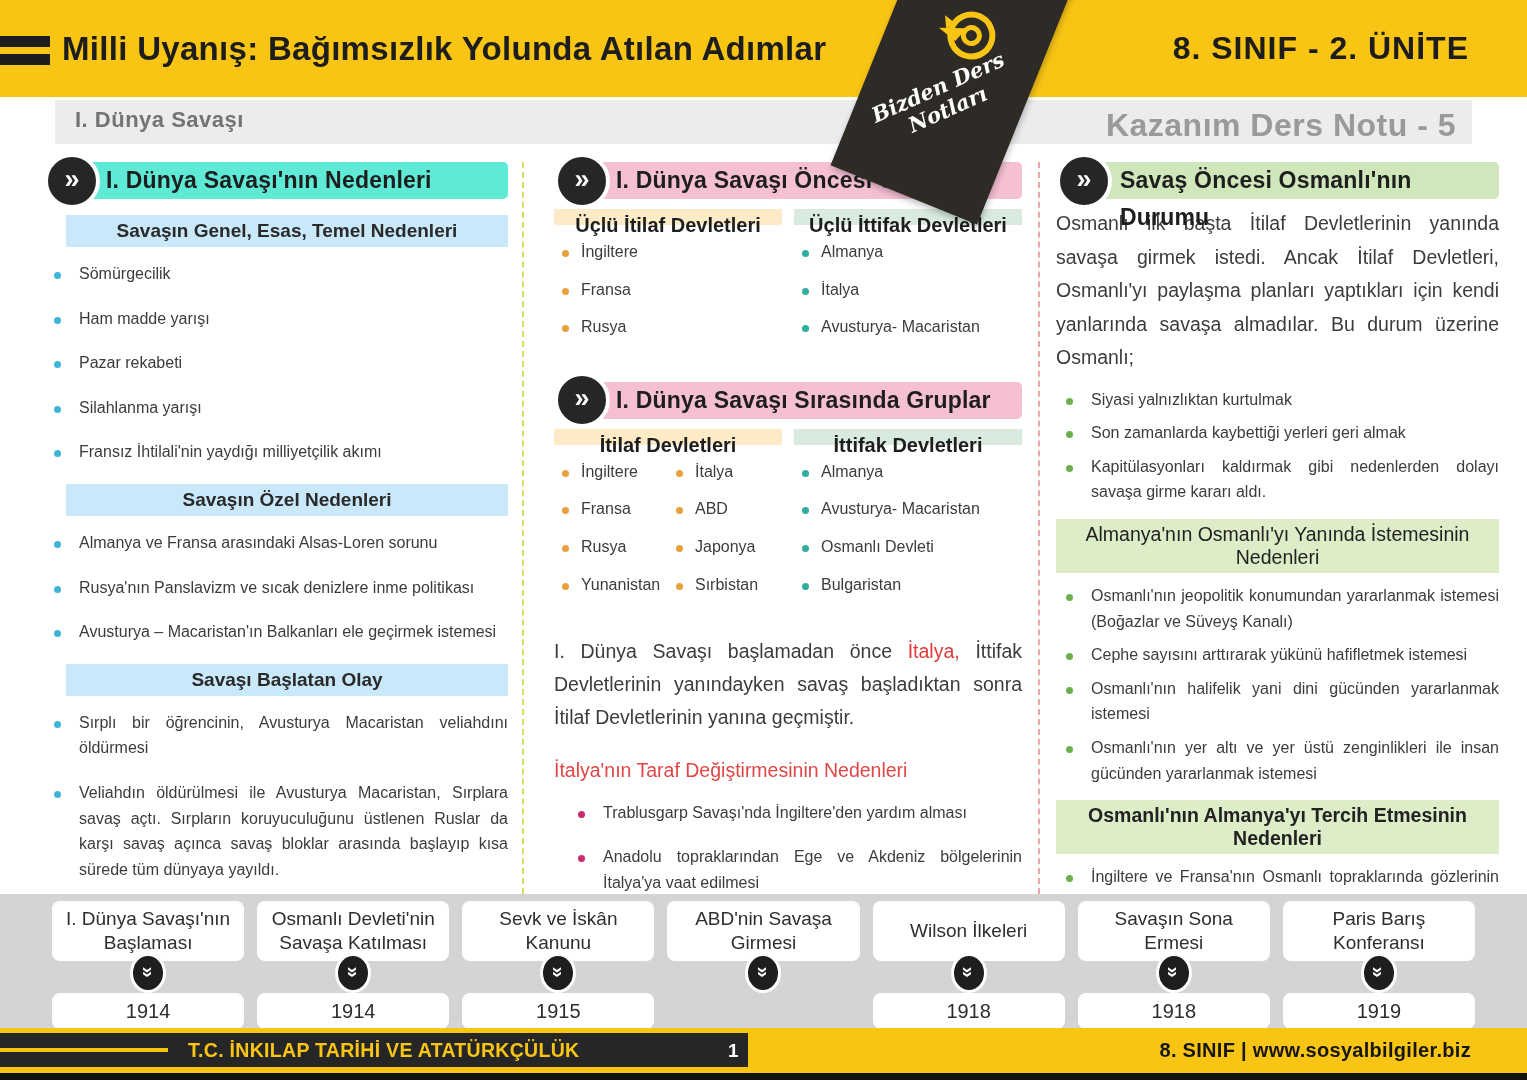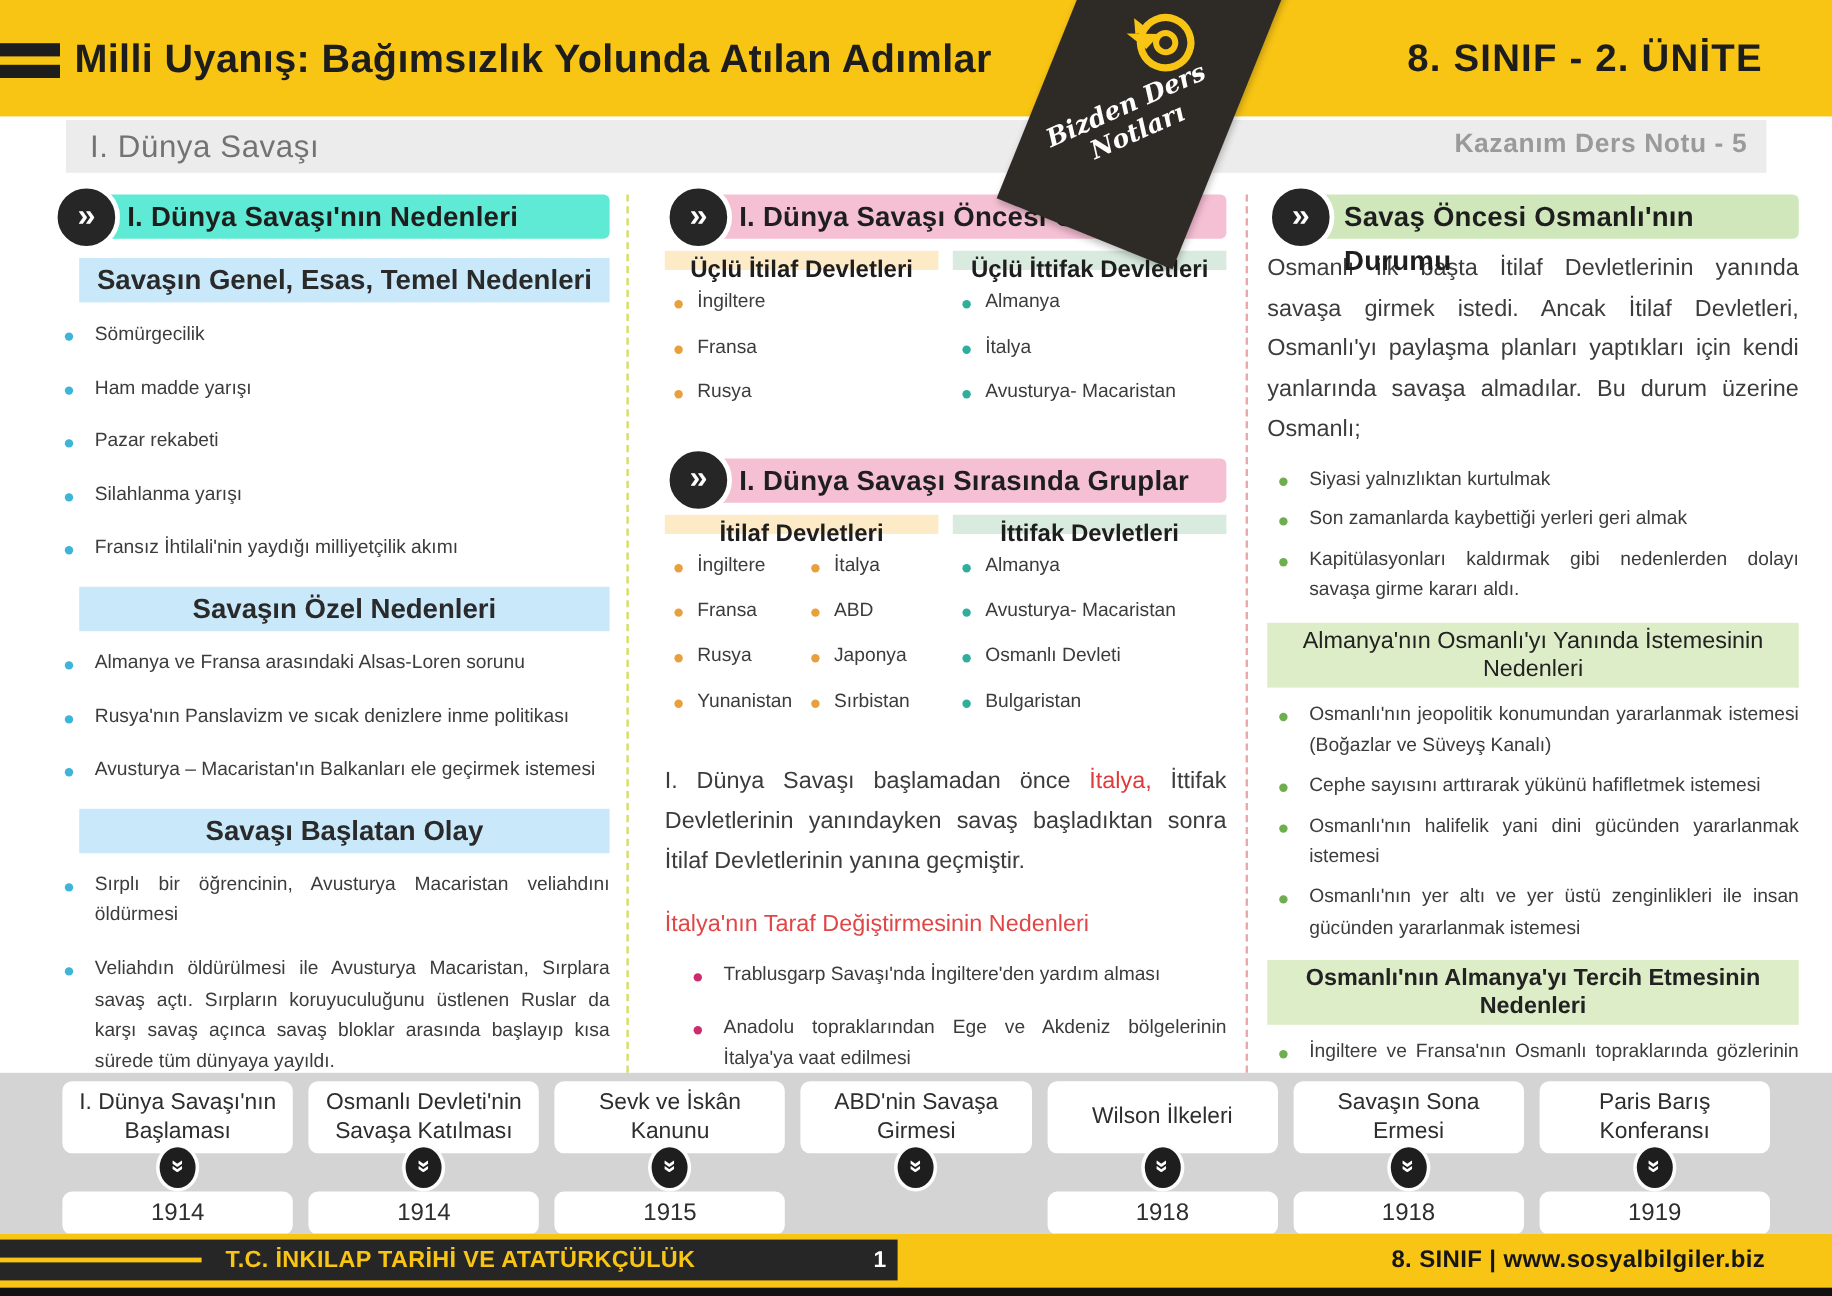--- a/index.html
+++ b/index.html
@@ -7,22 +7,22 @@
         font-family:"Liberation Sans", sans-serif;color:#3c3c3c;}
 
   
   .topbar{position:absolute;left:0;top:0;width:100%;height:97px;background:#f9c514;}
   .eq-icon{position:absolute;left:0;top:36px;}
   .eq-icon .bar{width:50px;height:11px;background:#1d1d1d;margin-bottom:7px;}
   .main-title{position:absolute;left:62px;top:30px;font-size:33px;font-weight:bold;color:#1d1d1d;letter-spacing:.3px;}
   .unit-title{position:absolute;right:58px;top:30px;font-size:32px;font-weight:bold;color:#1d1d1d;letter-spacing:1px;}
 
   .subbar{position:absolute;left:55px;right:55px;top:100px;height:44px;background:#ececec;}
-  .subbar-left{position:absolute;left:20px;top:7px;font-size:26px;font-weight:normal;color:#737373;letter-spacing:.5px;}
-  .subbar-right{position:absolute;right:16px;top:7px;font-size:22px;font-weight:bold;color:#9a9a9a;letter-spacing:.5px;}
+  .subbar-left{position:absolute;left:20px;top:7px;font-size:22px;font-weight:bold;color:#737373;letter-spacing:.5px;}
+  .subbar-right{position:absolute;right:16px;top:7px;font-size:32px;font-weight:bold;color:#9a9a9a;letter-spacing:.5px;}
 
   
   .stamp{position:absolute;left:872px;top:-48px;width:158px;height:252px;background:#2e2b27;
          transform:rotate(22deg);z-index:5;box-shadow:2px 3px 6px rgba(0,0,0,.25);
          display:flex;flex-direction:column;align-items:center;}
   .stamp-icon{margin-top:52px;}
   .stamp-text{margin-top:14px;transform:rotate(-46deg);color:#fff;font-family:"DejaVu Serif", serif;
               font-style:italic;font-weight:bold;font-size:21px;text-align:center;line-height:1.15;white-space:nowrap;}
 
   
@@ -37,21 +37,21 @@
             font-size:23px;font-weight:bold;color:#1e1e1e;padding-left:40px;letter-spacing:.2px;}
   .band-blue{background:#5eead4;}
   .band-pink{background:#f6c0d4;}
   .band-green{background:#cfe7ba;padding-left:34px;}
   .sec-badge{position:absolute;left:0;top:50%;transform:translateY(-50%);width:48px;height:48px;
              border-radius:50%;background:#262626;border:4px solid #ffffff;z-index:2;
              display:flex;align-items:center;justify-content:center;}
   .sec-badge span{color:#fff;font-size:27px;font-weight:bold;line-height:1;margin-top:-3px;}
 
   .sub-band{margin:16px 0 14px 36px;background:#c9e9fb;text-align:center;font-weight:bold;
-            font-size:23px;color:#2a2a2a;padding:5px 4px;}
+            font-size:19px;color:#2a2a2a;padding:5px 4px;}
   .sub-band-green{margin:14px 0 10px 0;background:#dcedc7;text-align:center;
             font-size:19.5px;color:#222;padding:4px 2px;}
   .sub-band-green.bold{font-weight:bold;}
 
   ul.blist{list-style:none;margin:0;padding:0 0 0 24px;}
   ul.blist li{display:flex;margin-bottom:19px;font-size:16px;line-height:1.6;}
   ul.blist.tight li{margin-bottom:12px;}
   .blt{flex:0 0 7px;width:7px;height:7px;border-radius:50%;margin:11px 18px 0 0;}
   .blt.cyan{background:#3db5d8;}
   .blt.orange{background:#e8a03c;}

